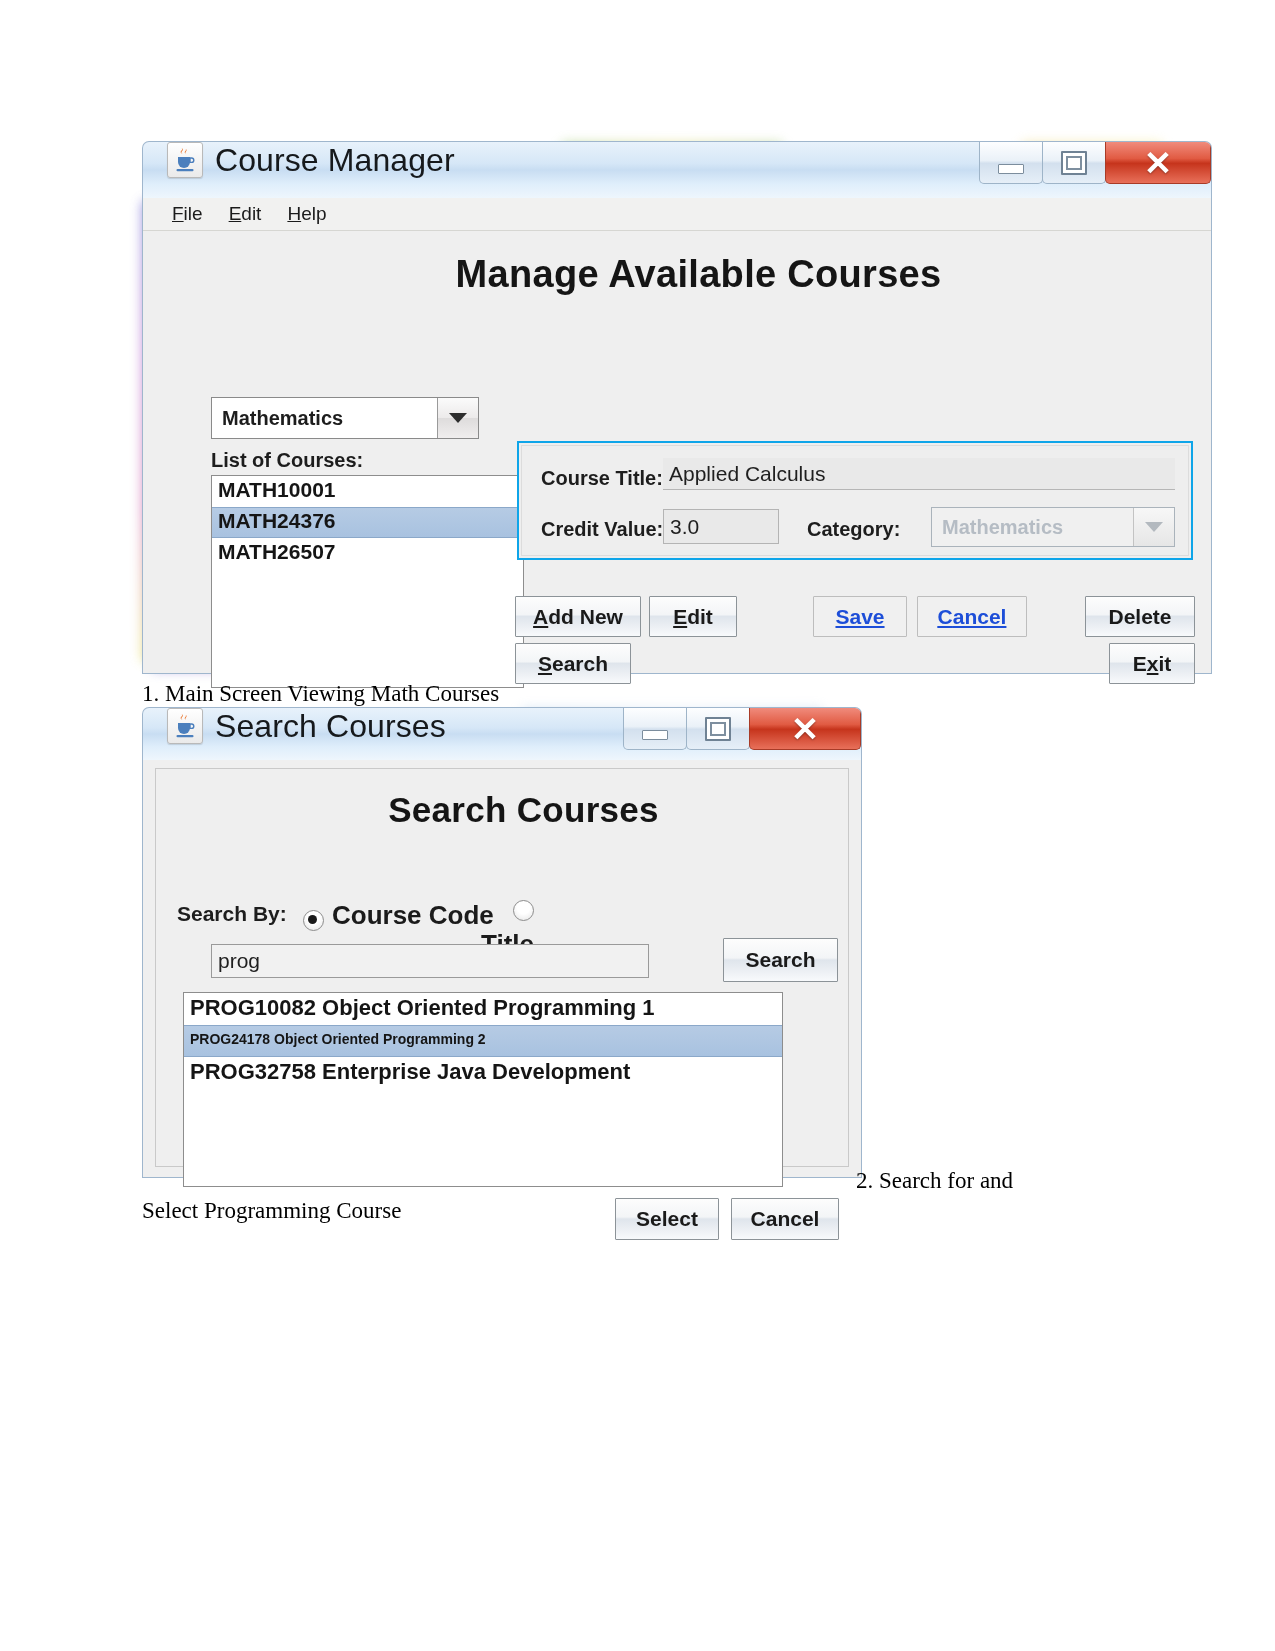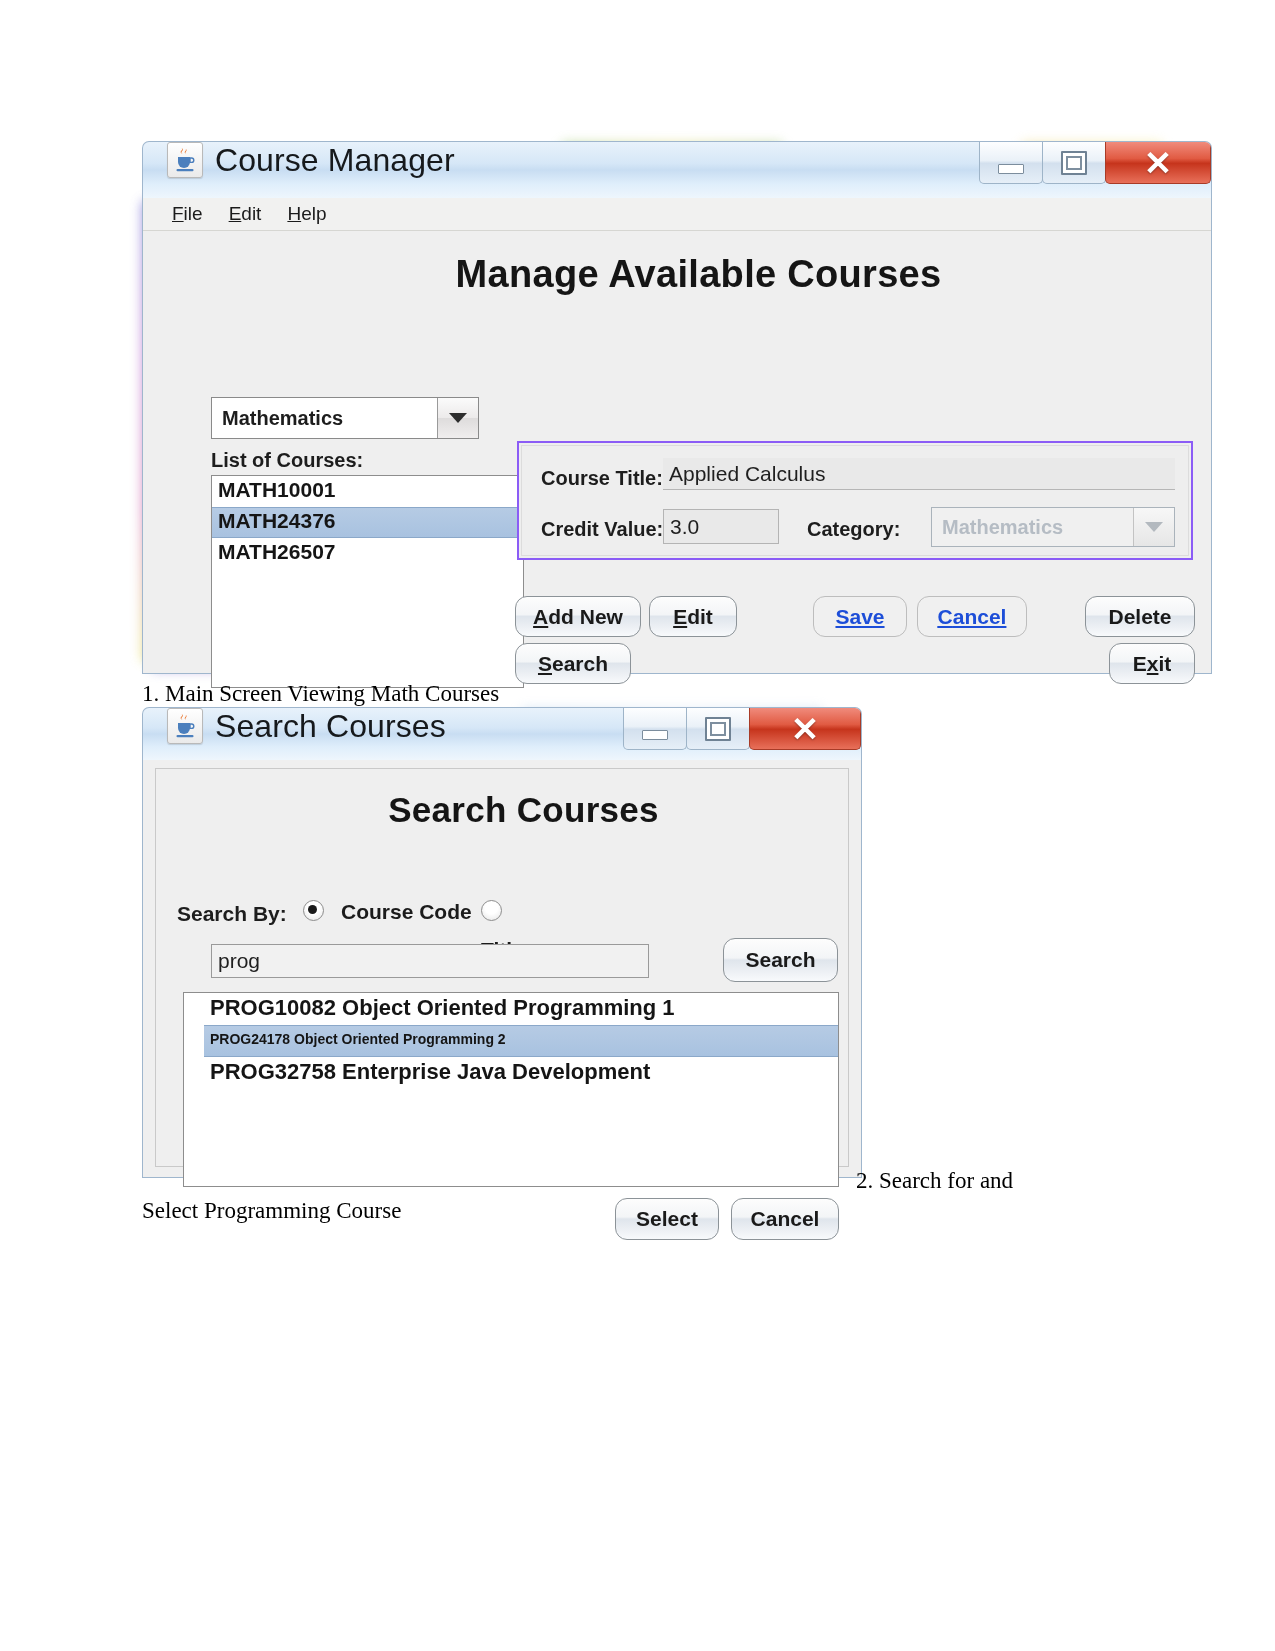--- a/index.html
+++ b/index.html
@@ -232,21 +232,21 @@
     background: linear-gradient(to bottom, #b6cbe4 0%, #a8c2e0 100%);
     border-top: 1px solid #8ba8c9;
     border-bottom: 1px solid #8ba8c9;
     padding-top: 1px;
     padding-bottom: 1px;
   }
 
   
   .detail-panel {
     position: absolute;
-    border: 2px solid #8b5cf6;
+    border: 2px solid #0ea5e9;
     background: #eeeeee;
     box-sizing: border-box;
   }
 
   .tfield {
     position: absolute;
     box-sizing: border-box;
     background: #e9e9e9;
     border: none;
     border-bottom: 1px solid #b6b6b6;
@@ -269,38 +269,38 @@
     background: linear-gradient(to bottom, #fdfdfd 0%, #f3f5f7 45%, #dfe5ec 50%, #eef1f5 80%, #f8fafc 100%);
     border: 1px solid #8c9398;
     display: flex;
     align-items: center;
     justify-content: center;
     font-family: "Liberation Sans", sans-serif;
     font-size: 21px;
     font-weight: bold;
     color: #1a1a1a;
     cursor: default;
-    border-radius: 12px;
+    border-radius: 1px;
   }
   .btn u { text-decoration: underline; }
   .btn.disabled {
     background: #f0f0f0;
     border: 1px solid #bdbdbd;
     color: #1d4ed8;
     text-decoration: underline;
   }
 
   
   .radio-wrap {
     position: absolute;
     display: flex;
-    align-items: flex-start;
-    gap: 17px;
-    font-family: "Liberation Sans", sans-serif;
-    font-size: 21px;
+    align-items: flex-end;
+    gap: 8px;
+    font-family: "Liberation Sans", sans-serif;
+    font-size: 26px;
     font-weight: bold;
     color: #1b1b1b;
     white-space: nowrap;
   }
   .radio {
     width: 19px; height: 19px;
     border-radius: 50%;
     border: 1px solid #8d8d8d;
     background: radial-gradient(circle at 50% 35%, #ffffff 40%, #e4e4e4 100%);
     position: relative;
@@ -472,21 +472,21 @@
         <span class="radio"></span>
         <span>Title</span>
       </div>
 
       <div class="tfield boxed" style="left:58px; top:154px; width:438px; height:34px; background:#f1f1f1; border-color:#9a9a9a;">prog</div>
 
       <div class="btn" style="left:570px; top:148px; width:115px; height:44px;">
         <span>Search</span>
       </div>
 
-      <div class="listbox" style="left:30px; top:202px; width:656px; height:195px;padding-left:20px;">
+      <div class="listbox" style="left:30px; top:202px; width:600px; height:195px;">
         <div class="list-row" style="font-size:22px; height:28px; line-height:25px;">PROG10082 Object Oriented Programming 1</div>
         <div class="list-row selected" style="font-size:14px; height:28px; line-height:25px;">PROG24178 Object Oriented Programming 2</div>
         <div class="list-row" style="font-size:22px; height:28px; line-height:25px;">PROG32758 Enterprise Java Development</div>
       </div>
 
       <div class="btn" style="left:462px; top:408px; width:104px; height:42px;">
         <span>Select</span>
       </div>
       <div class="btn" style="left:578px; top:408px; width:108px; height:42px;">
         <span>Cancel</span>

